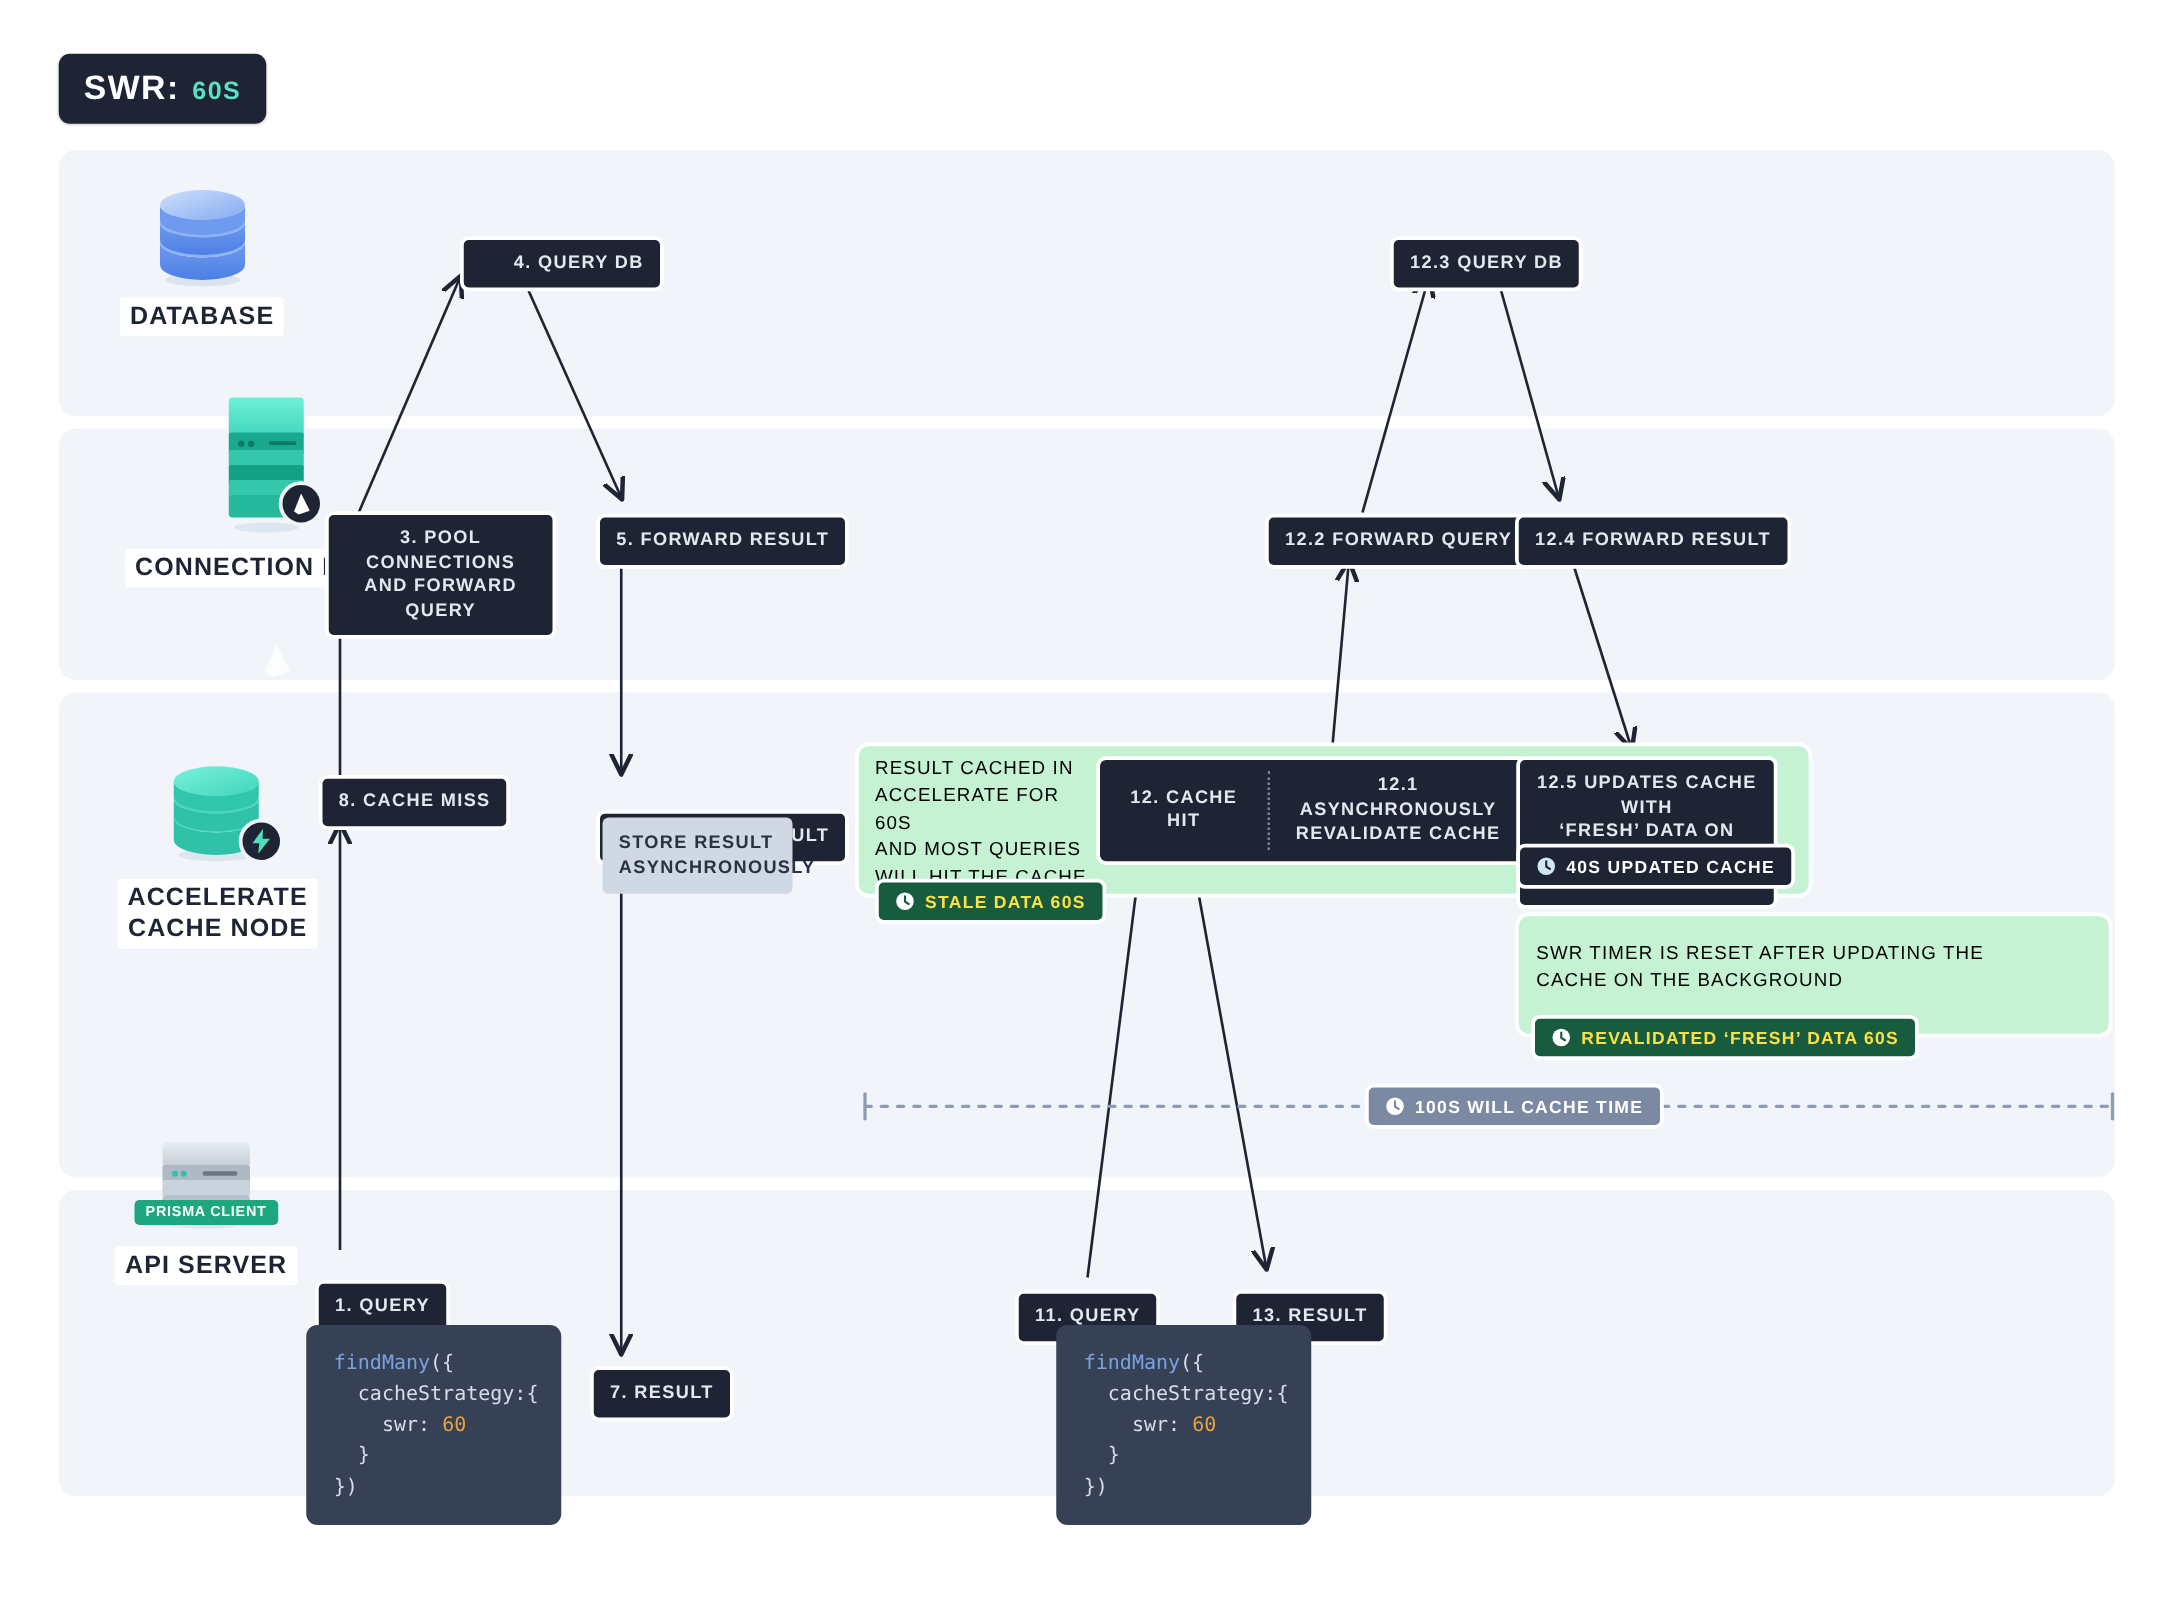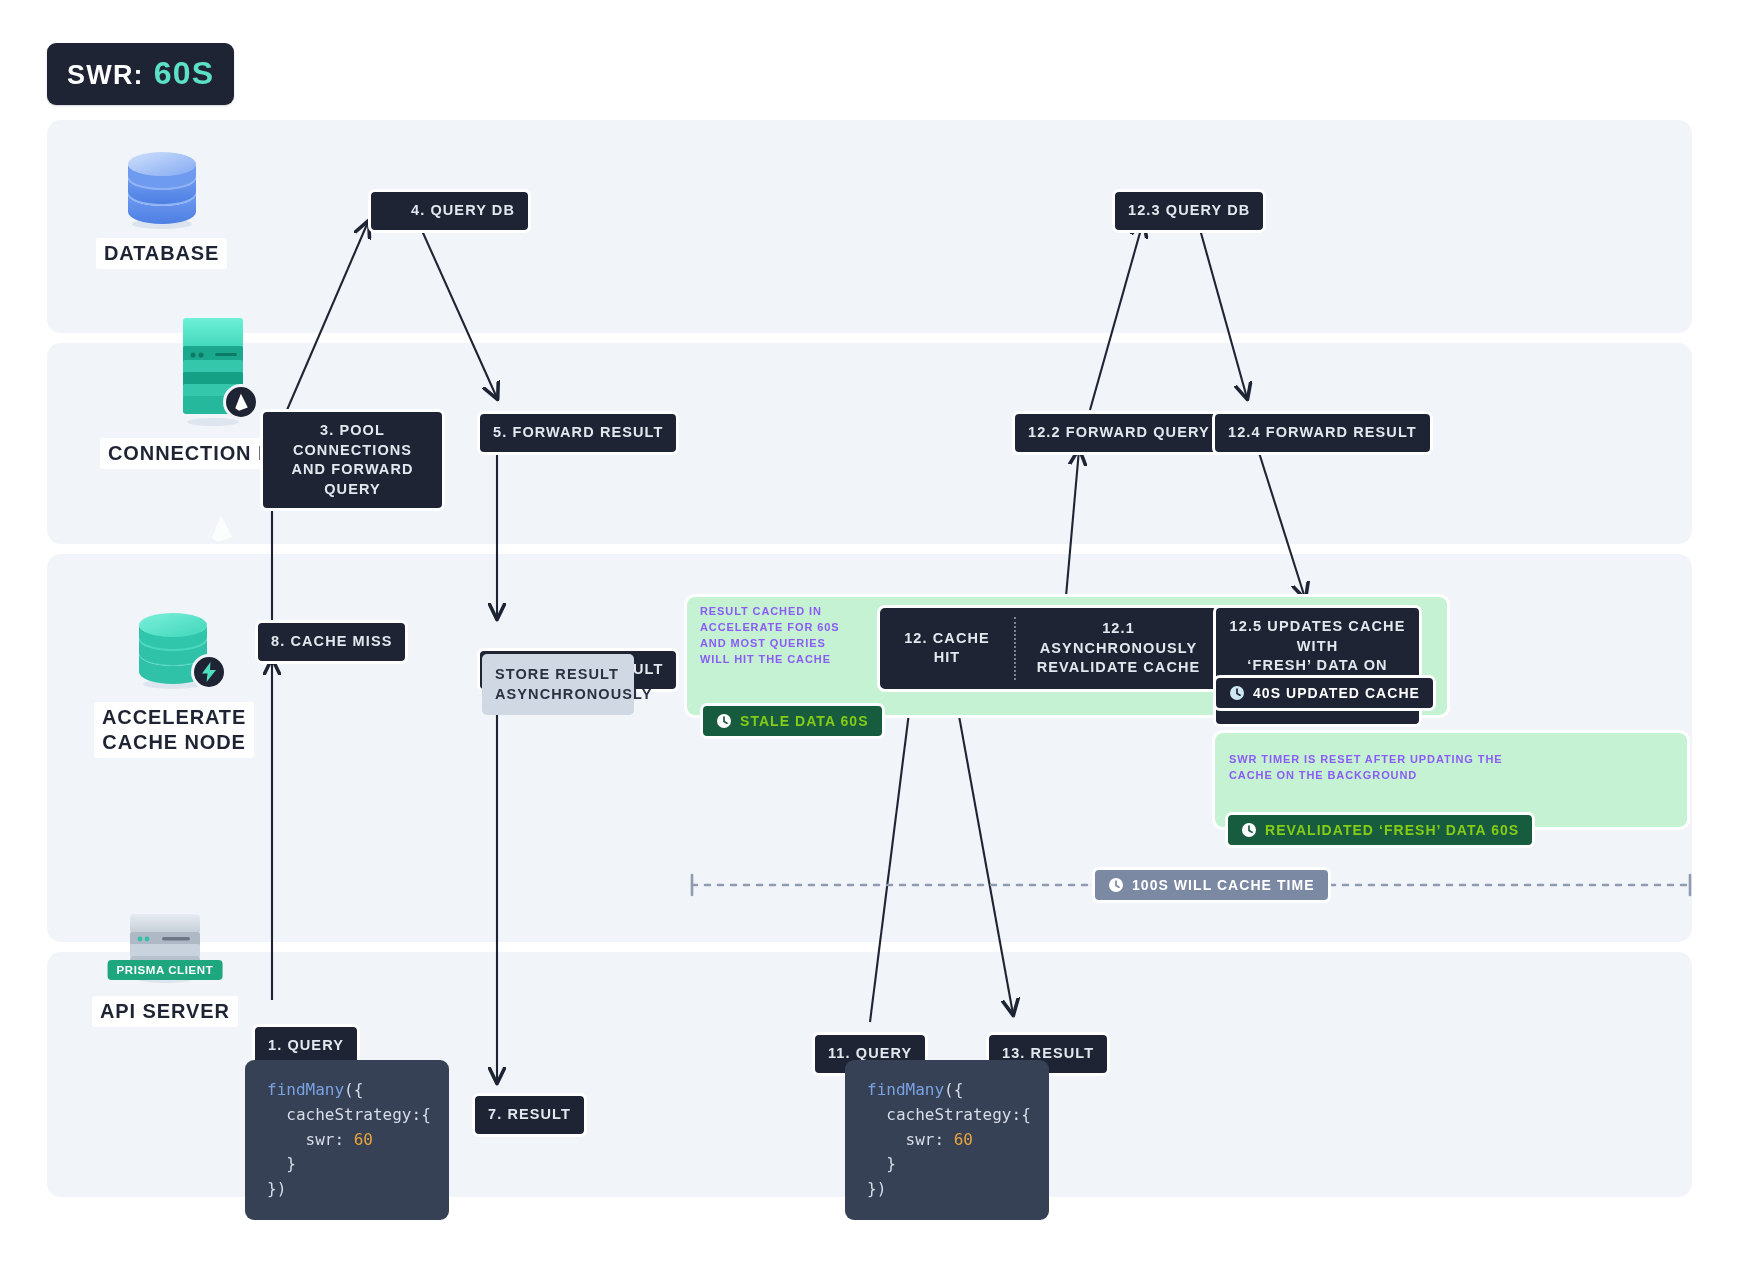--- a/index.html
+++ b/index.html
@@ -14,21 +14,21 @@
   
   .title-chip{
     position:absolute; left:47px; top:43px;
     background:#1e2433; border-radius:9px;
     padding:12px 20px 13px 20px;
     display:flex; align-items:baseline; gap:10px;
     letter-spacing:1.2px;
     box-shadow:0 1px 2px rgba(0,0,0,.18);
   }
   .title-chip .t1{ color:#ffffff; font-size:27px; font-weight:bold; }
-  .title-chip .t2{ color:#5ce0c6; font-size:32px; font-weight:bold; }
+  .title-chip .t2{ color:#5ce0c6; font-size:20px; font-weight:bold; }
 
   
   .lane{ position:absolute; left:47px; width:1645px; background:#f1f4f8; border-radius:14px; }
   #lane-db{ top:120px; height:213px; }
   #lane-pool{ top:343px; height:201px; }
   #lane-cache{ top:554px; height:388px; }
   #lane-api{ top:952px; height:245px; }
 
   
   .actor{ position:absolute; display:flex; flex-direction:column; align-items:center; }
@@ -83,31 +83,31 @@
   }
   .chip-split .divider{
     width:0; border-left:2px dotted #7b8494; margin:9px 0;
   }
 
   
   .green-panel{
     position:absolute; background:#c5f2d2; border-radius:11px; border:3px solid #ffffff;
   }
   .green-note{
-    position:absolute; color:#8b5cf6; font-weight:bold; font-size:11px;
+    position:absolute; color:#000000; font-weight:normal; font-size:15px;
     letter-spacing:.9px; line-height:1.45;
   }
 
   
   .tbadge{
     position:absolute; display:inline-flex; align-items:center; gap:8px;
     border-radius:7px; padding:7px 13px; border:3px solid #ffffff;
     font-weight:bold; font-size:14px; letter-spacing:1.05px; white-space:nowrap;
   }
-  .tbadge.green{ background:#175c3f; color:#84cc16; }
+  .tbadge.green{ background:#175c3f; color:#fde047; }
   .tbadge.dark{ background:#1e2433; color:#ffffff; }
   .tbadge.slate{ background:#7c89a3; color:#ffffff; }
   .clock{ width:16px; height:16px; flex:0 0 16px; }
 
   
   .code{
     position:absolute; background:#364155; border-radius:9px;
     padding:18px 22px; font-family:"DejaVu Sans Mono", monospace;
     font-size:16px; line-height:1.55; color:#d7dde8; white-space:pre;
   }

